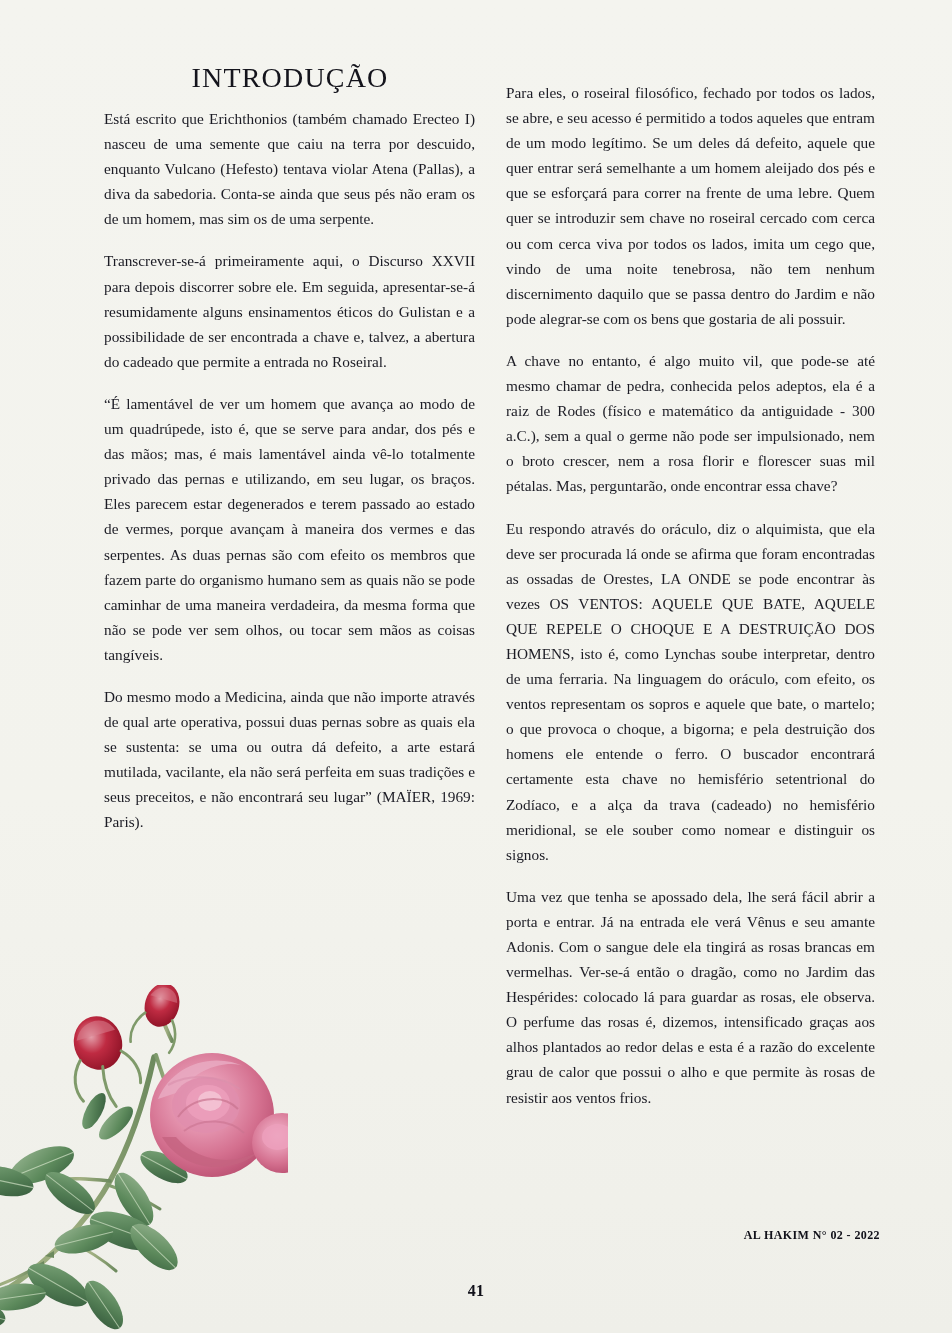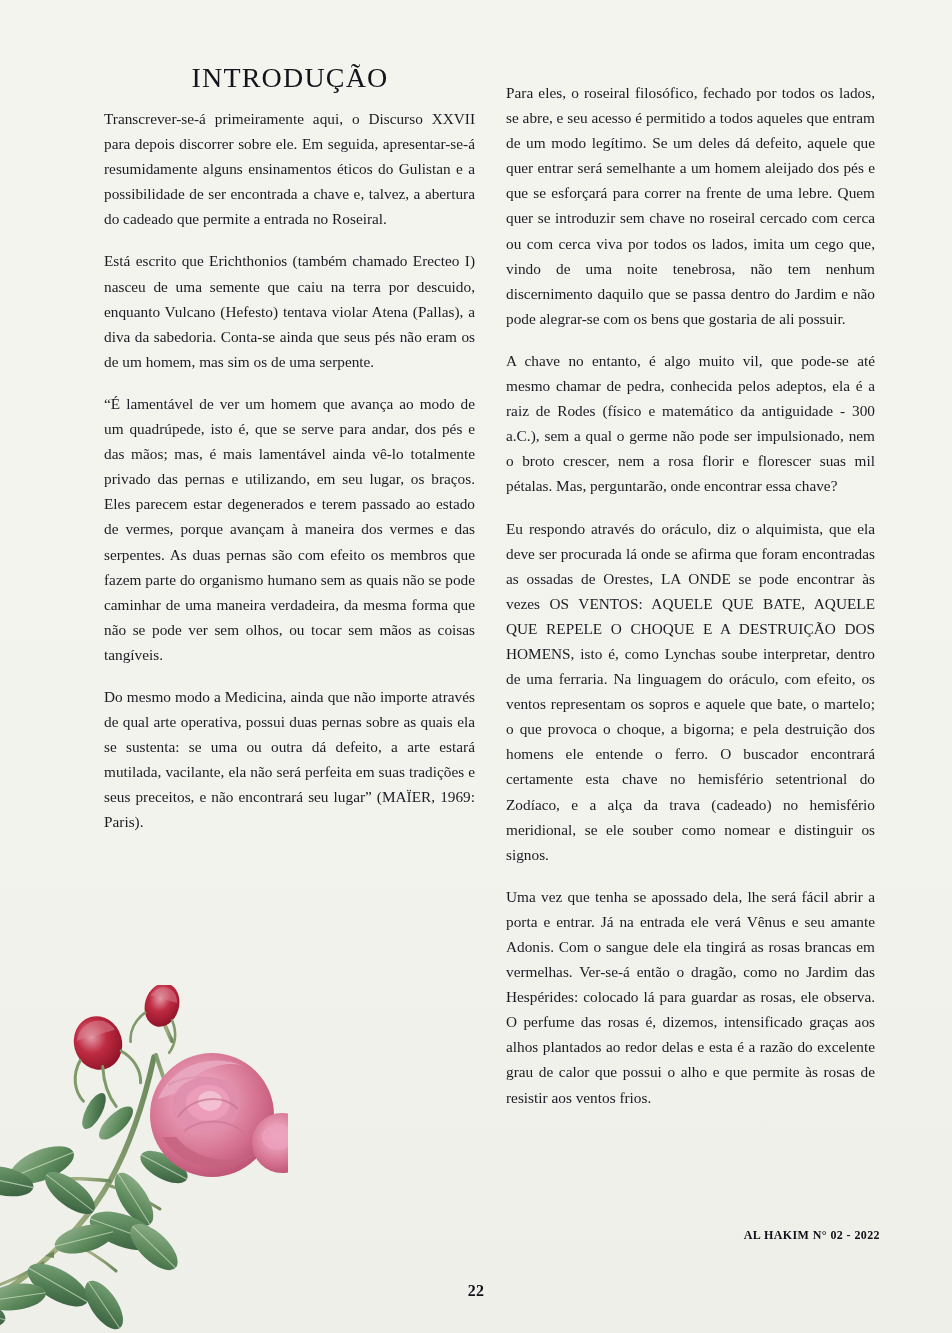--- a/index.html
+++ b/index.html
@@ -103,22 +103,22 @@
 </head>
 <body>
 
 <div class="page">
 
   <div class="title-wrap">
     <h1 class="title">INTRODUÇÃO</h1>
   </div>
 
   <div class="col col-left">
+    <p>Está escrito que Erichthonios (também chamado Erecteo I) nasceu de uma semente que caiu na terra por descuido, enquanto Vulcano (Hefesto) tentava violar Atena (Pallas), a diva da sabedoria. Conta-se ainda que seus pés não eram os de um homem, mas sim os de uma serpente.</p>
     <p>Transcrever-se-á primeiramente aqui, o Discurso XXVII para depois discorrer sobre ele. Em seguida, apresentar-se-á resumidamente alguns ensinamentos éticos do Gulistan e a possibilidade de ser encontrada a chave e, talvez, a abertura do cadeado que permite a entrada no Roseiral.</p>
-    <p>Está escrito que Erichthonios (também chamado Erecteo I) nasceu de uma semente que caiu na terra por descuido, enquanto Vulcano (Hefesto) tentava violar Atena (Pallas), a diva da sabedoria. Conta-se ainda que seus pés não eram os de um homem, mas sim os de uma serpente.</p>
     <p>“É lamentável de ver um homem que avança ao modo de um quadrúpede, isto é, que se serve para andar, dos pés e das mãos; mas, é mais lamentável ainda vê-lo totalmente privado das pernas e utilizando, em seu lugar, os braços. Eles parecem estar degenerados e terem passado ao estado de vermes, porque avançam à maneira dos vermes e das serpentes. As duas pernas são com efeito os membros que fazem parte do organismo humano sem as quais não se pode caminhar de uma maneira verdadeira, da mesma forma que não se pode ver sem olhos, ou tocar sem mãos as coisas tangíveis.</p>
     <p class="tight">Do mesmo modo a Medicina, ainda que não importe através de qual arte operativa, possui duas pernas sobre as quais ela se sustenta: se uma ou outra dá defeito, a arte estará mutilada, vacilante, ela não será perfeita em suas tradições e seus preceitos, e não encontrará seu lugar” (MAÏER, 1969: Paris).</p>
   </div>
 
   <div class="col col-right">
     <p>Para eles, o roseiral filosófico, fechado por todos os lados, se abre, e seu acesso é permitido a todos aqueles que entram de um modo legítimo. Se um deles dá defeito, aquele que quer entrar será semelhante a um homem aleijado dos pés e que se esforçará para correr na frente de uma lebre. Quem quer se introduzir sem chave no roseiral cercado com cerca ou com cerca viva por todos os lados, imita um cego que, vindo de uma noite tenebrosa, não tem nenhum discernimento daquilo que se passa dentro do Jardim e não pode alegrar-se com os bens que gostaria de ali possuir.</p>
     <p>A chave no entanto, é algo muito vil, que pode-se até mesmo chamar de pedra, conhecida pelos adeptos, ela é a raiz de Rodes (físico e matemático da antiguidade - 300 a.C.), sem a qual o germe não pode ser impulsionado, nem o broto crescer, nem a rosa florir e florescer suas mil pétalas. Mas, perguntarão, onde encontrar essa chave?</p>
     <p>Eu respondo através do oráculo, diz o alquimista, que ela deve ser procurada lá onde se afirma que foram encontradas as ossadas de Orestes, LA ONDE se pode encontrar às vezes OS VENTOS: AQUELE QUE BATE, AQUELE QUE REPELE O CHOQUE E A DESTRUIÇÃO DOS HOMENS, isto é, como Lynchas soube interpretar, dentro de uma ferraria. Na linguagem do oráculo, com efeito, os ventos representam os sopros e aquele que bate, o martelo; o que provoca o choque, a bigorna; e pela destruição dos homens ele entende o ferro. O buscador encontrará certamente esta chave no hemisfério setentrional do Zodíaco, e a alça da trava (cadeado) no hemisfério meridional, se ele souber como nomear e distinguir os signos.</p>
     <p>Uma vez que tenha se apossado dela, lhe será fácil abrir a porta e entrar. Já na entrada ele verá Vênus e seu amante Adonis. Com o sangue dele ela tingirá as rosas brancas em vermelhas. Ver-se-á então o dragão, como no Jardim das Hespérides: colocado lá para guardar as rosas, ele observa. O perfume das rosas é, dizemos, intensificado graças aos alhos plantados ao redor delas e esta é a razão do excelente grau de calor que possui o alho e que permite às rosas de resistir aos ventos frios.</p>
   </div>
@@ -258,16 +258,16 @@
     </g>
 
     <g transform="translate(204,20) rotate(16)">
       <ellipse cx="0" cy="0" rx="17" ry="22" fill="url(#budRed)"></ellipse>
       <path d="M-14,-6 C-8,-22 10,-22 14,-6" fill="#d9828f" opacity="0.5"></path>
       <path d="M-14,12 C-22,22 -24,34 -20,44" stroke="#7f9a6a" stroke-width="2.6" fill="none" stroke-linecap="round"></path>
       <path d="M14,12 C22,22 24,34 20,44" stroke="#7f9a6a" stroke-width="2.6" fill="none" stroke-linecap="round"></path>
     </g>
   </svg>
 
-  <div class="footer-page">22</div>
+  <div class="footer-page">41</div>
   <div class="footer-journal">AL HAKIM  N° 02 - 2022</div>
 
 </div>
 
 </body></html>

